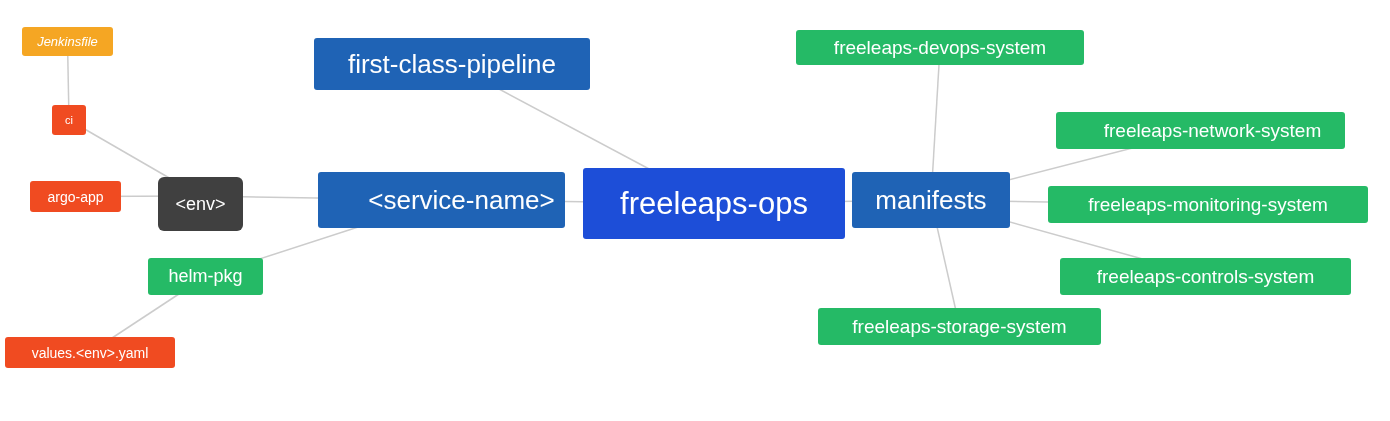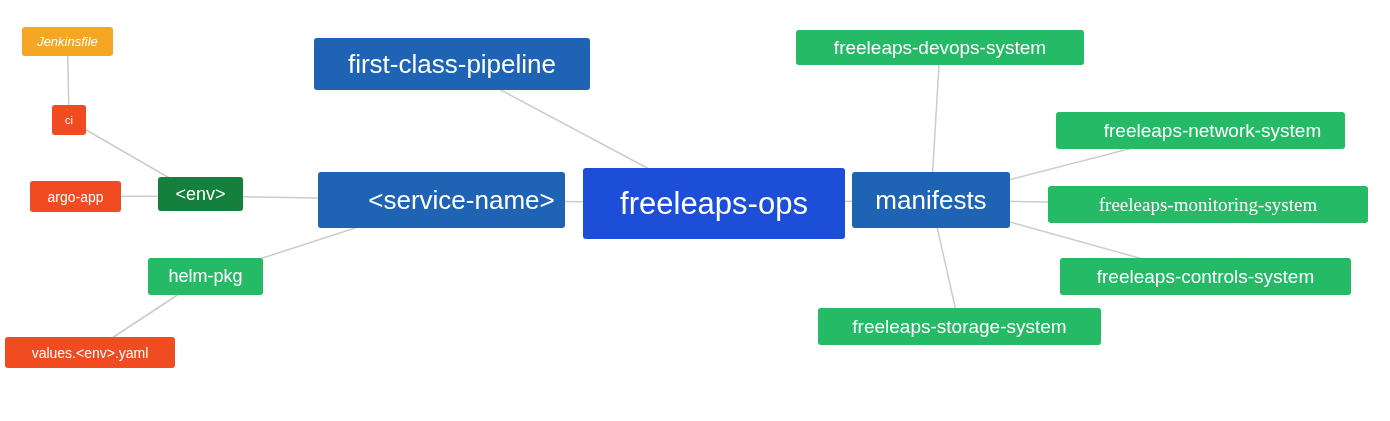--- a/index.html
+++ b/index.html
@@ -57,37 +57,37 @@
       <line x1="931" y1="200" x2="1205.5" y2="276.5" stroke="#CCCCCC" stroke-width="1.5"></line>
       <line x1="931" y1="200" x2="959.5" y2="326.5" stroke="#CCCCCC" stroke-width="1.5"></line>
     </svg>
 
   <div class="node" style="left: 22px; top: 27px; width: 91px; height: 29px; font-size: 13px; background-color: rgb(245, 166, 35); font-style: italic;">Jenkinsfile</div>
 
   <div class="node" style="left: 52px; top: 105px; width: 34px; height: 30px; font-size: 11px; background-color: rgb(240, 75, 33);">ci</div>
 
   <div class="node" style="left: 30px; top: 181px; width: 91px; height: 31px; font-size: 14px; background-color: rgb(240, 75, 33);">argo-app</div>
 
-  <div class="node" style="left: 158px; top: 177px; width: 85px; height: 34px; font-size: 18px; background-color: #15803d;">&lt;env&gt;</div>
+  <div class="node" style="left: 158px; top: 177px; width: 85px; height: 54px; font-size: 18px; background-color: #404040; border-radius: 6px;">&lt;env&gt;</div>
 
   <div class="node" style="left: 314px; top: 38px; width: 276px; height: 52px; font-size: 26px; background-color: rgb(31, 99, 181);">first-class-pipeline</div>
 
   <div class="node" style="left: 318px; top: 172px; width: 247px; height: 56px; font-size: 26px; background-color: rgb(31, 99, 181); padding-left: 40px;">&lt;service-name&gt;</div>
 
   <div class="node" style="left: 583px; top: 168px; width: 262px; height: 71px; font-size: 31px; background-color: #1d4ed8;">freeleaps-ops</div>
 
   <div class="node" style="left: 852px; top: 172px; width: 158px; height: 56px; font-size: 26px; background-color: rgb(31, 99, 181);">manifests</div>
 
   <div class="node" style="left: 148px; top: 258px; width: 115px; height: 37px; font-size: 18px; background-color: rgb(37, 186, 102);">helm-pkg</div>
 
   <div class="node" style="left: 5px; top: 337px; width: 170px; height: 31px; font-size: 14px; background-color: rgb(240, 75, 33);">values.&lt;env&gt;.yaml</div>
 
   <div class="node" style="left: 796px; top: 30px; width: 288px; height: 35px; font-size: 19px; background-color: rgb(37, 186, 102);">freeleaps-devops-system</div>
 
   <div class="node" style="left: 1056px; top: 112px; width: 289px; height: 37px; font-size: 19px; background-color: rgb(37, 186, 102); padding-left: 24px;">freeleaps-network-system</div>
 
-  <div class="node" style="left: 1048px; top: 186px; width: 320px; height: 37px; font-size: 19px; background-color: rgb(37, 186, 102); font-family: Liberation Serif, serif;">freeleaps-monitoring-system</div>
+  <div class="node" style="left: 1048px; top: 186px; width: 320px; height: 37px; font-size: 19px; background-color: rgb(37, 186, 102);">freeleaps-monitoring-system</div>
 
   <div class="node" style="left: 1060px; top: 258px; width: 291px; height: 37px; font-size: 19px; background-color: rgb(37, 186, 102);">freeleaps-controls-system</div>
 
   <div class="node" style="left: 818px; top: 308px; width: 283px; height: 37px; font-size: 19px; background-color: rgb(37, 186, 102);">freeleaps-storage-system</div>
 
 </div>
 
 </body></html>

